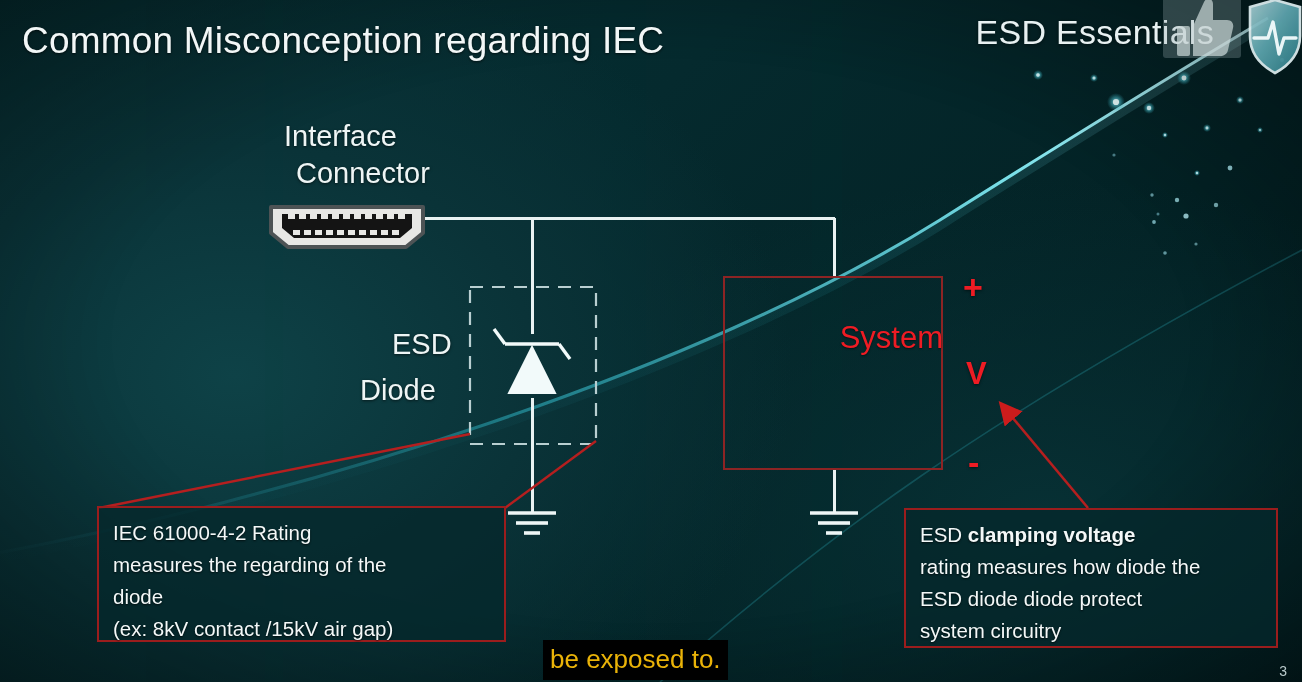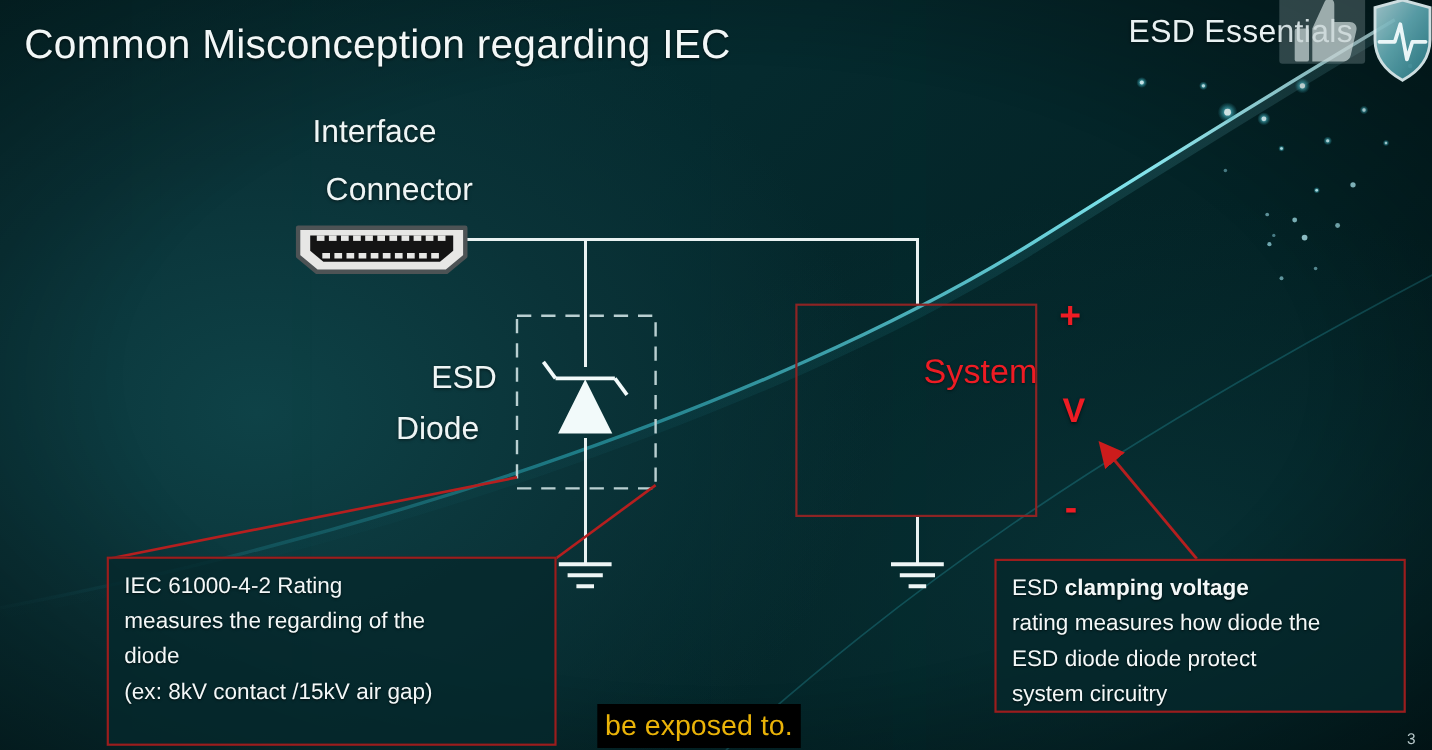--- a/index.html
+++ b/index.html
@@ -20,43 +20,43 @@
   .nohit{pointer-events:none;}
 
   
   #title{
     position:absolute;left:22px;top:20px;
     font-size:37px;color:#f2f7f7;letter-spacing:.2px;
     text-shadow:0 1px 3px rgba(0,0,0,.65);
     white-space:nowrap;
   }
   #brand{
-    position:absolute;right:72px;top:13px;
-    font-size:29px;color:#e8f1f2;letter-spacing:.3px;
+    position:absolute;right:88px;top:13px;
+    font-size:34px;color:#e8f1f2;letter-spacing:.3px;
     text-shadow:0 1px 4px rgba(0,0,0,.5);
     white-space:nowrap;
   }
 
   
   #thumb-overlay{
     position:absolute;left:1163px;top:-4px;width:78px;height:62px;
     background:rgba(150,170,172,.30);
     border-radius:3px;
   }
 
   
   #shield{position:absolute;left:1246px;top:-2px;width:58px;height:78px;}
 
   
   .dlabel{
     position:absolute;color:#eef5f5;font-size:29px;
     text-shadow:0 1px 3px rgba(0,0,0,.6);
     white-space:nowrap;
   }
-  #lbl-interface{left:284px;top:104px;}
+  #lbl-interface{left:284px;top:120px;}
   #lbl-connector{left:272px;top:157px;margin-left:24px;}
   #lbl-esd{left:392px;top:328px;}
   #lbl-diode{left:360px;top:374px;}
 
   
   #connector{position:absolute;left:266px;top:203px;width:162px;height:48px;}
 
   
   #sys-box{
     position:absolute;left:723px;top:276px;width:220px;height:194px;
@@ -84,21 +84,21 @@
     position:absolute;
     border:2px solid #9b1d1d;
     background:rgba(5,40,43,.78);
     box-sizing:border-box;
     color:#f3f8f8;
     font-size:20.5px;
     line-height:32px;
     padding:9px 14px 6px 14px;
     text-shadow:0 1px 2px rgba(0,0,0,.7);
   }
-  #callout-left{left:97px;top:506px;width:409px;height:172px;}
+  #callout-left{left:97px;top:506px;width:409px;height:136px;}
   #callout-right{left:904px;top:508px;width:374px;height:140px;}
   .callout b{font-weight:bold;text-align:right;}
 
   
   #caption{
     position:absolute;left:543px;top:640px;
     background:#000;color:#eab308;
     font-size:26px;line-height:34px;
     padding:2px 7px 4px 7px;
     white-space:nowrap;

